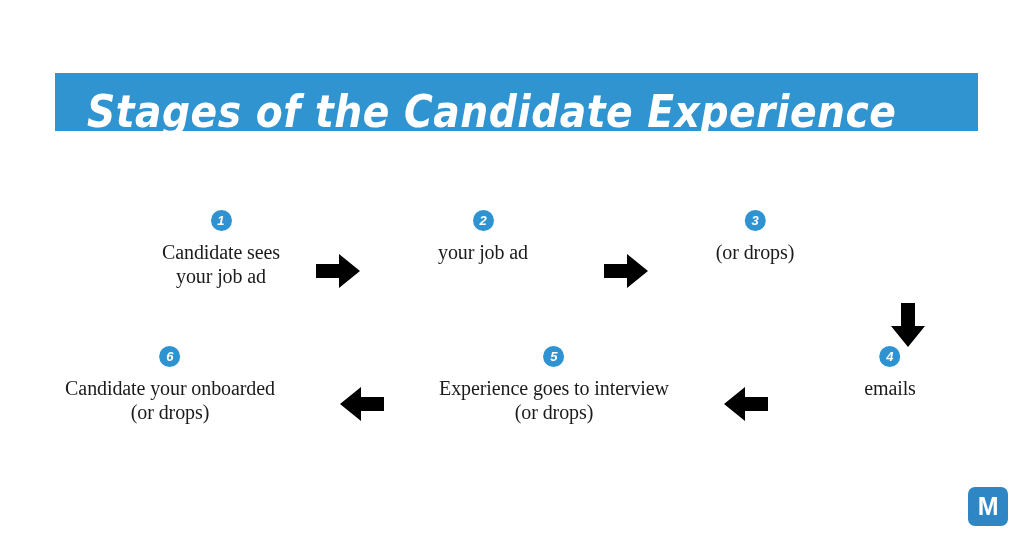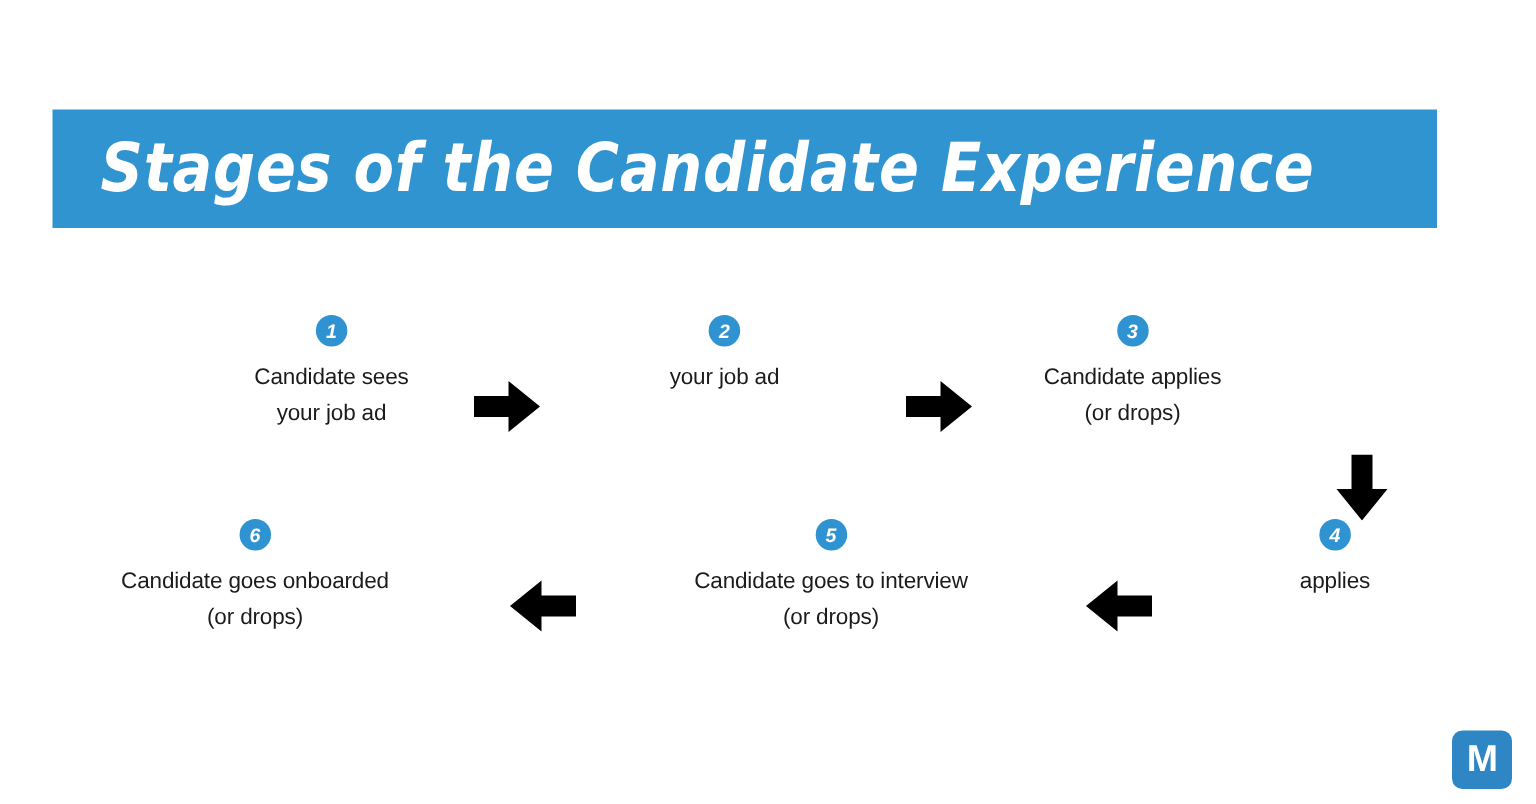--- a/index.html
+++ b/index.html
@@ -15,24 +15,24 @@
     position: relative;
     width: 1024px;
     height: 536px;
     background: #ffffff;
     overflow: hidden;
   }
 
   
   .banner {
     position: absolute;
-    left: 35px;
+    left: 55px;
     top: 73px;
     width: 923px;
-    height: 79px;
+    height: 58px;
     background: #3094d0;
   }
   .banner-title {
     position: absolute;
     left: 32px;
     right: 10px;
     top: 0;
     height: 77px;
     display: flex;
     align-items: center;
@@ -62,23 +62,23 @@
     font-size: 13px;
     font-style: italic;
     font-weight: 700;
     line-height: 21px;
     text-align: center;
     margin: 0 auto 9px auto;
     font-family: "Liberation Sans", sans-serif;
   }
   .stage-text {
     color: #1b1b1b;
-    font-size: 15px;
+    font-size: 20px;
     line-height: 24px;
-    font-family: Liberation Sans, sans-serif;
+    font-family: Liberation Serif, serif;
     letter-spacing: -0.1px;
     white-space: nowrap;
   }
   .stage-text .line { display: block; }
 
   
   .arrow {
     position: absolute;
     transform: translate(-50%, -50%);
   }
@@ -133,41 +133,40 @@
       </div>
       <div class="stage" style="left: 483px; top: 210px;">
         <div class="badge">2</div>
         <div class="stage-text">
           <span class="line">your job ad</span>
         </div>
       </div>
       <div class="stage" style="left: 755px; top: 210px;">
         <div class="badge">3</div>
         <div class="stage-text">
-          <span class="line">Candidate applies</span>
           <span class="line">(or drops)</span>
         </div>
       </div>
       <div class="stage" style="left: 890px; top: 346px;">
         <div class="badge">4</div>
         <div class="stage-text">
-          <span class="line">applies</span>
+          <span class="line">emails</span>
         </div>
       </div>
       <div class="stage" style="left: 554px; top: 346px;">
         <div class="badge">5</div>
         <div class="stage-text">
-          <span class="line">Candidate goes to interview</span>
+          <span class="line">Experience goes to interview</span>
           <span class="line">(or drops)</span>
         </div>
       </div>
       <div class="stage" style="left: 170px; top: 346px;">
         <div class="badge">6</div>
         <div class="stage-text">
-          <span class="line">Candidate goes onboarded</span>
+          <span class="line">Candidate your onboarded</span>
           <span class="line">(or drops)</span>
         </div>
       </div>
     </div>
   <div id="arrows-layer">
       <div class="arrow arrow-h" style="left: 338px; top: 271px;">
         <svg viewBox="0 0 44 40" width="100%" height="100%">
           <path d="M0 13 H23 V3 L44 20 L23 37 V27 H0 Z" fill="#000000"></path>
         </svg>
       </div>

